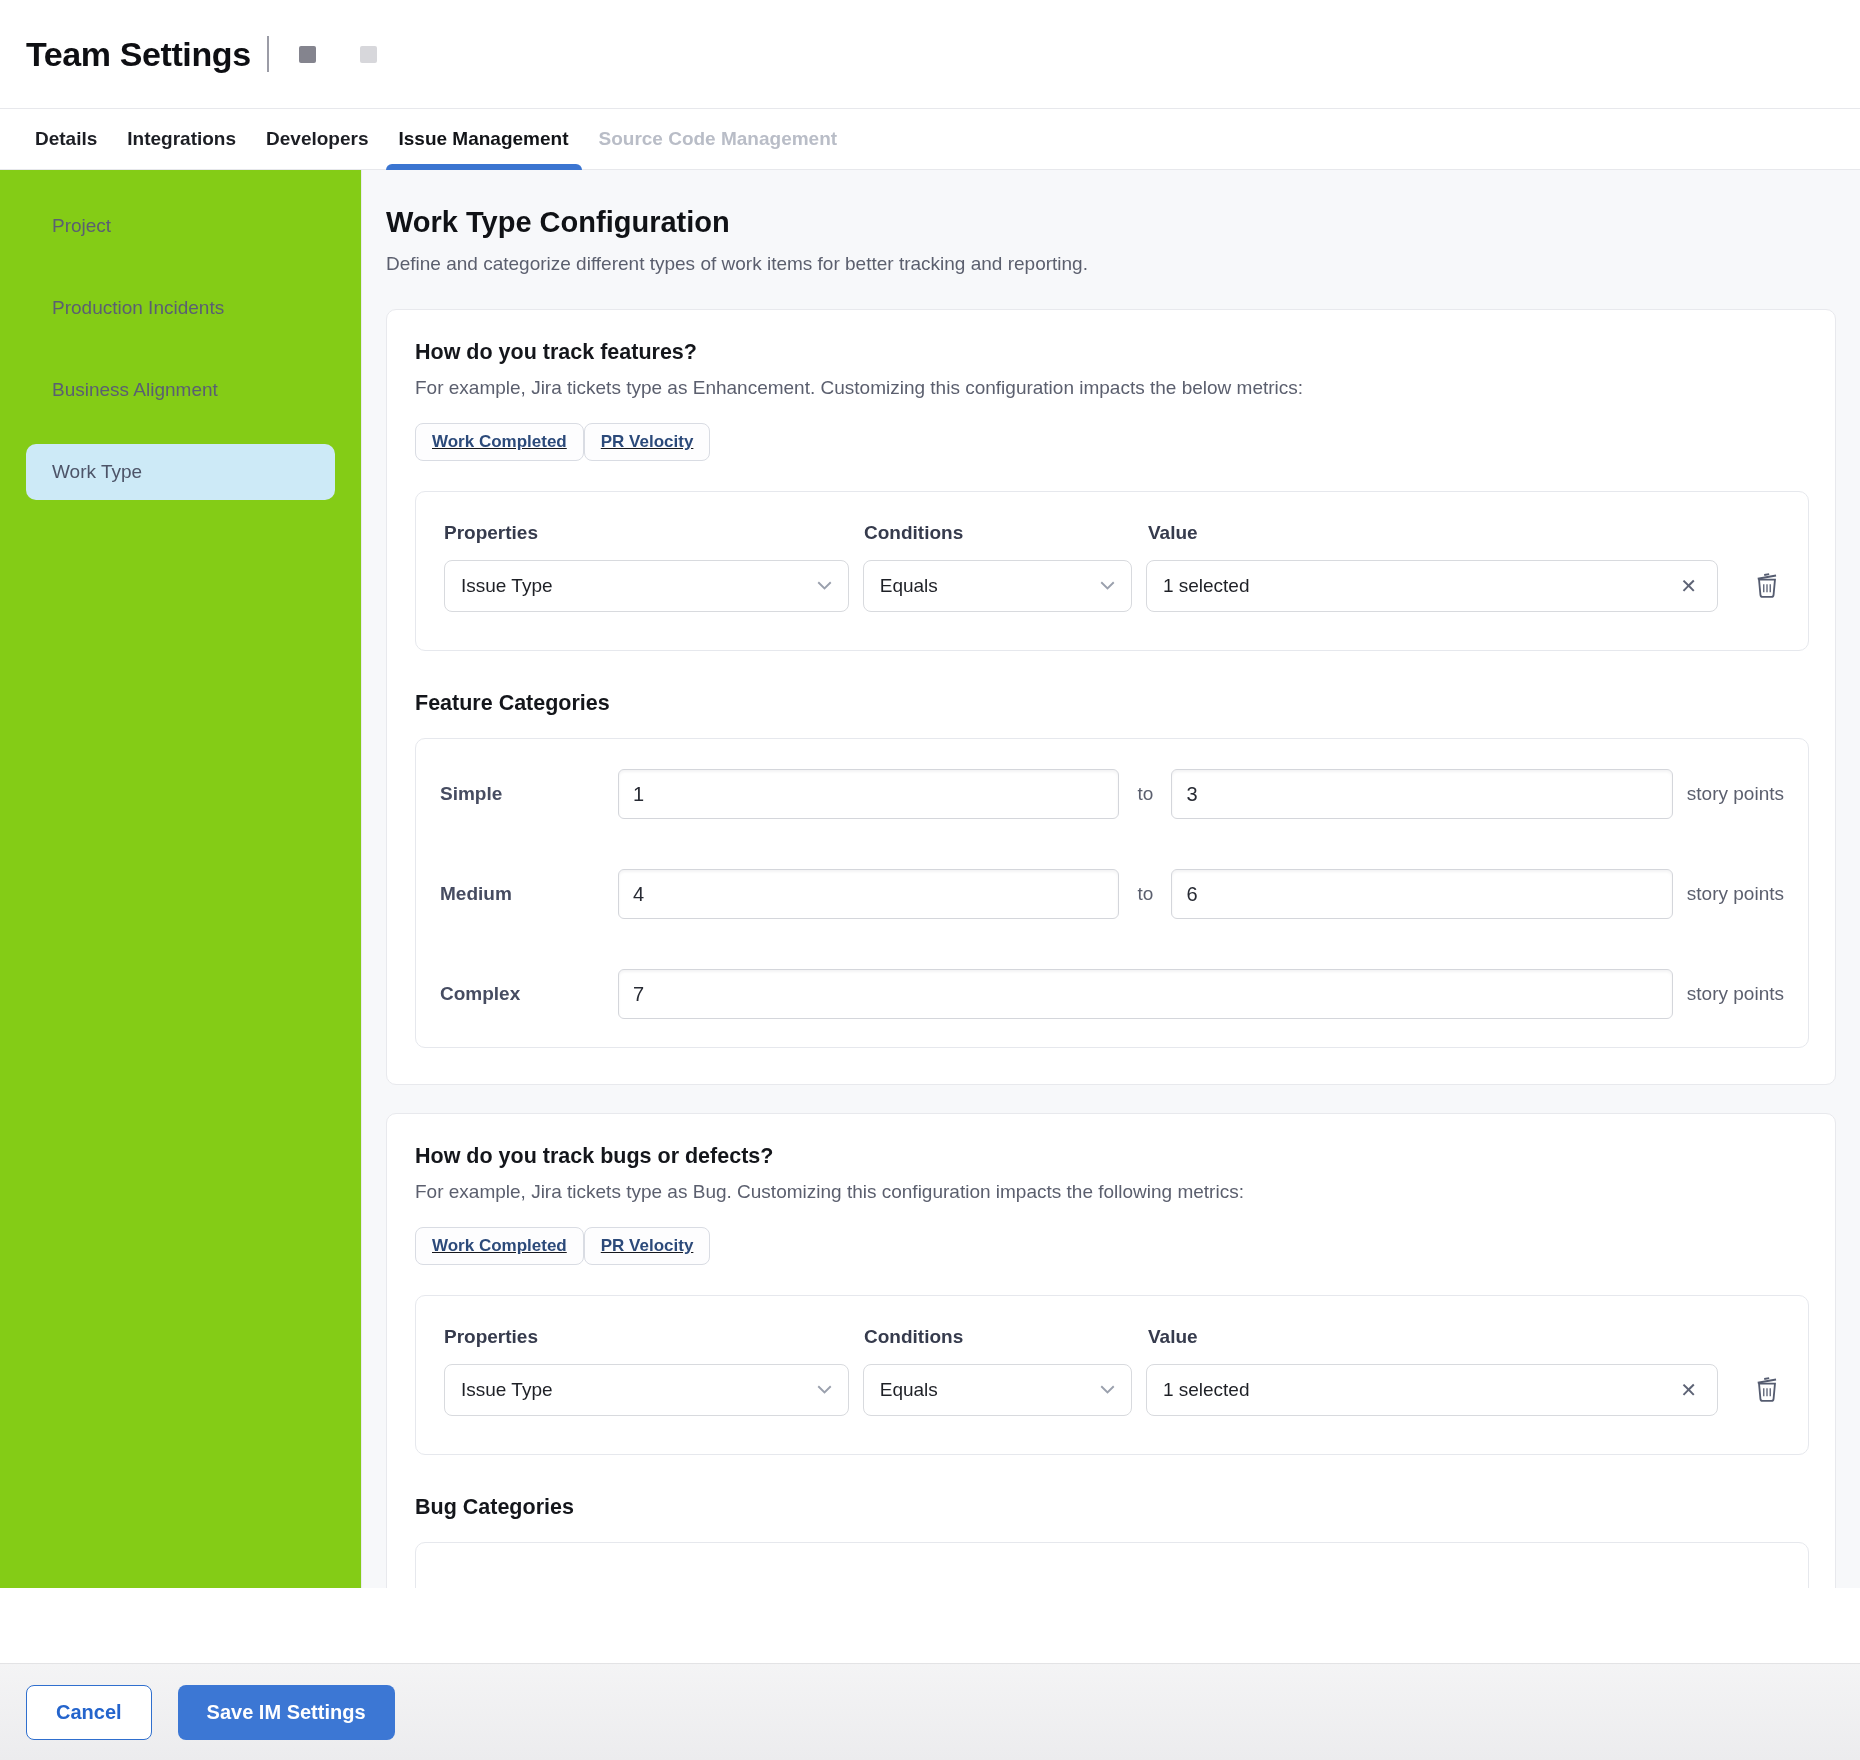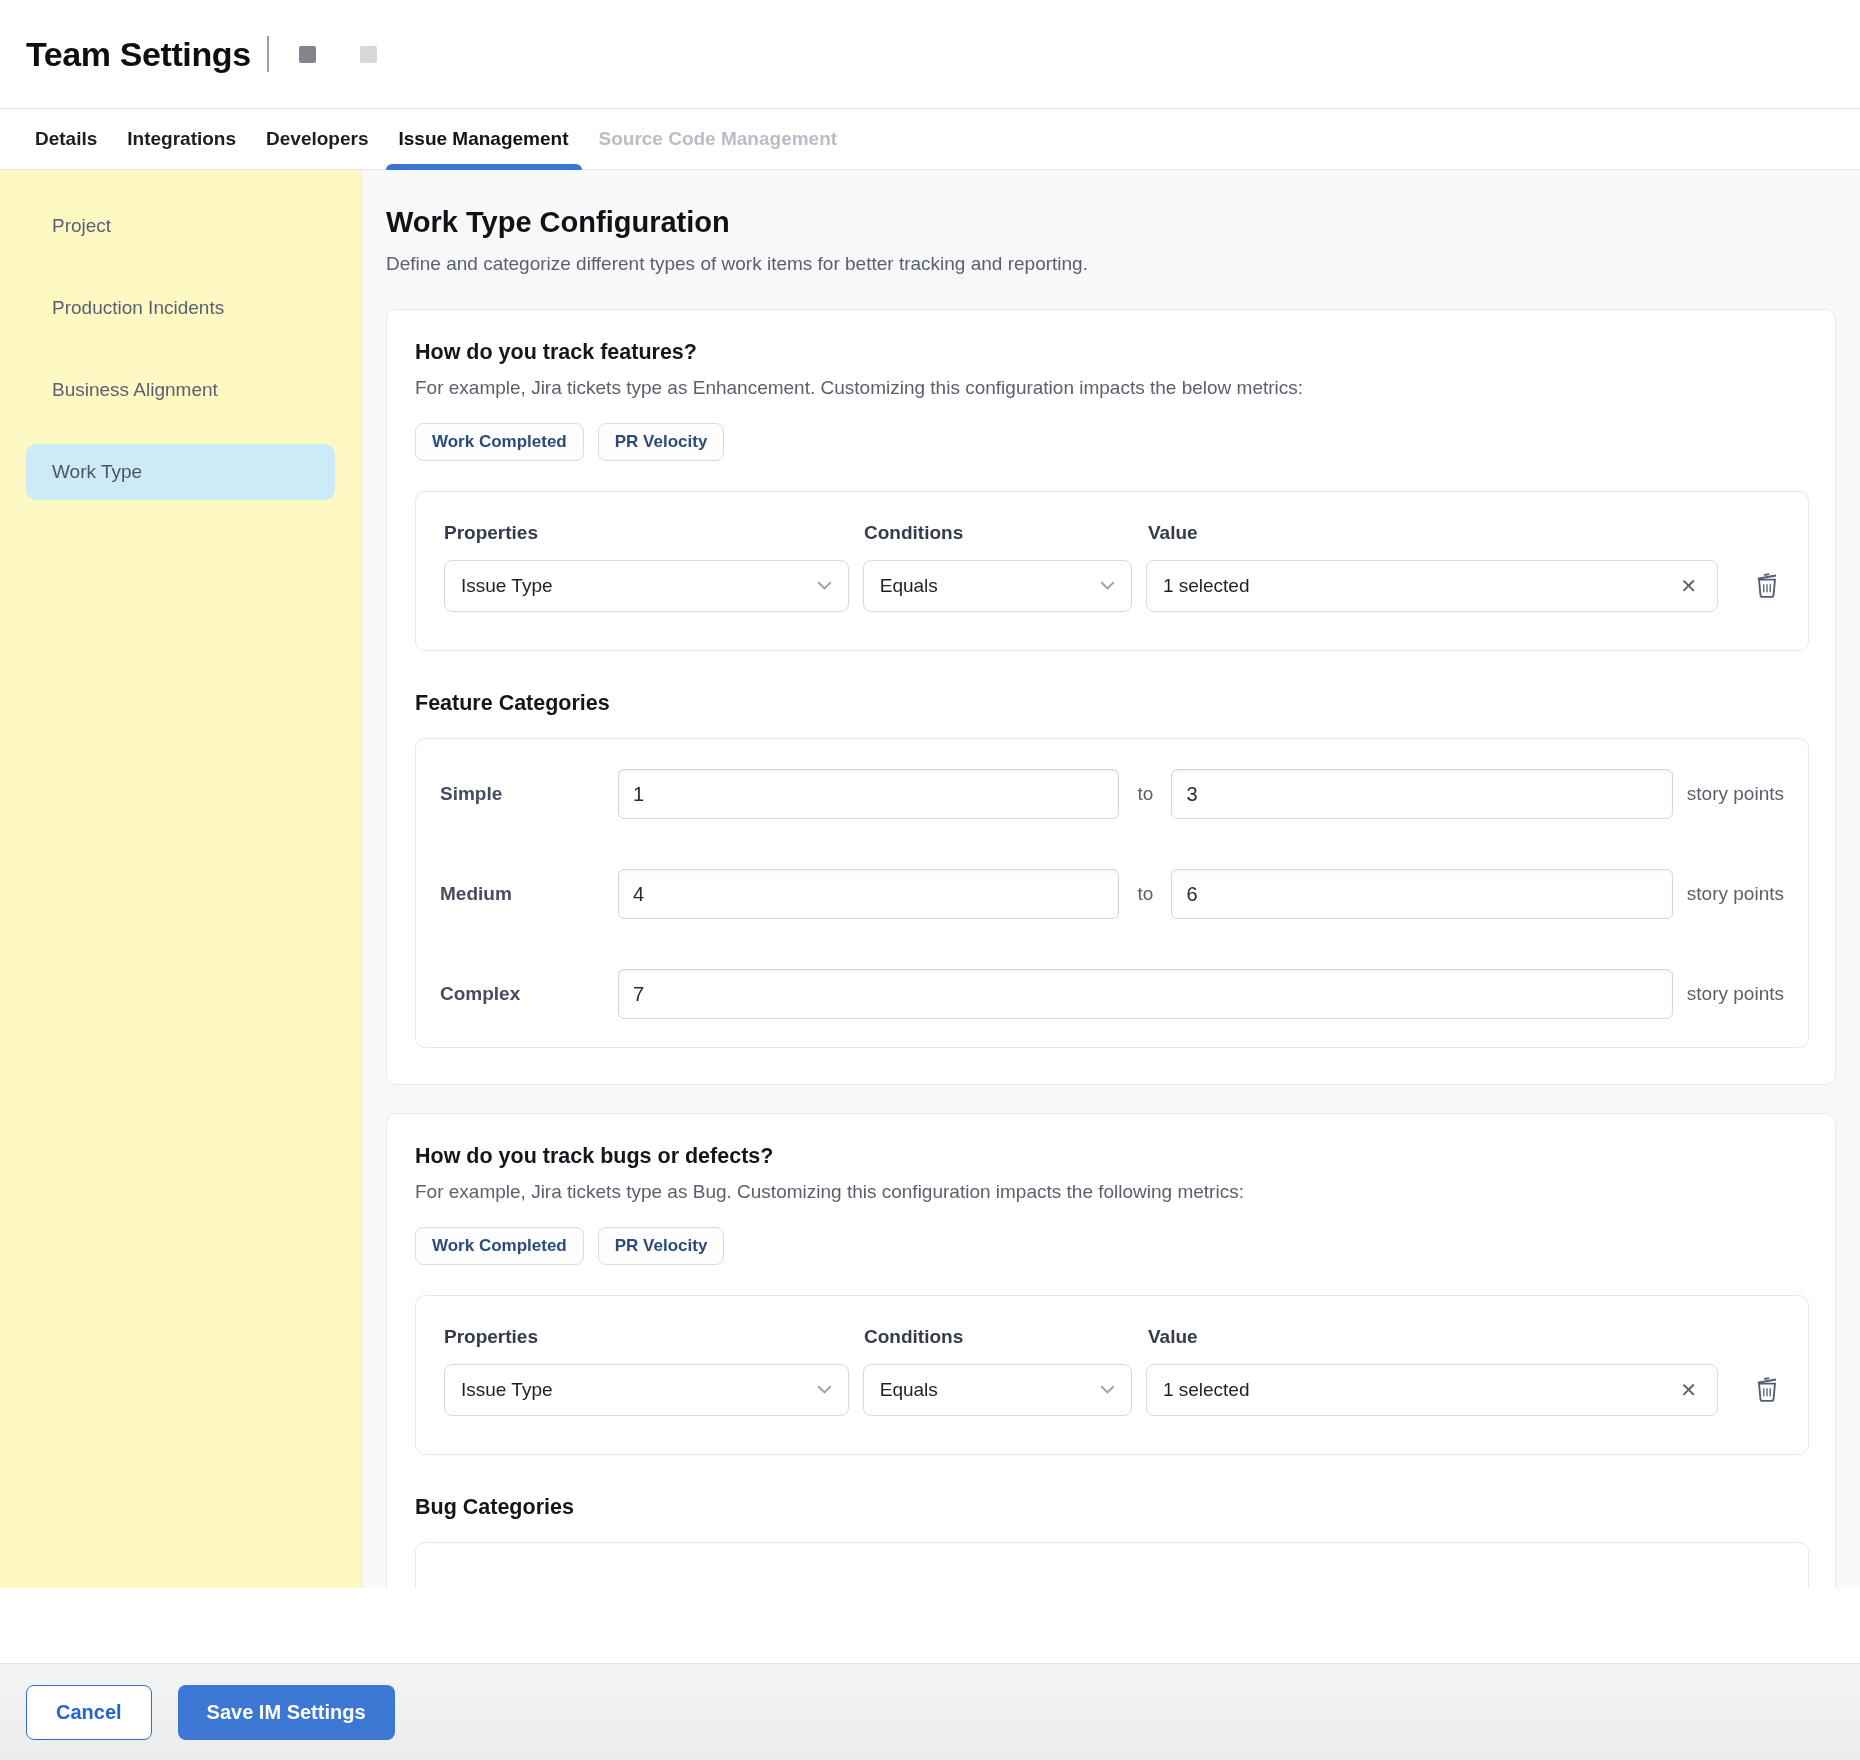--- a/index.html
+++ b/index.html
@@ -25,36 +25,36 @@
             display:flex; align-items:stretch; padding:0 35px; gap:30px; }
   .tab { display:flex; align-items:center; font-size:19px; font-weight:600; color:#1c1e24; position:relative; cursor:pointer; }
   .tab.active { font-weight:700; color:#121418; }
   .tab.active::after { content:""; position:absolute; left:-13px; right:-13px; bottom:-1px; height:6px;
                        background:#3b75d1; border-radius:6px 6px 0 0; }
   .tab.disabled { color:#b9bdc7; font-weight:600; cursor:default; }
 
   
   .content { display:flex; height:1418px; overflow:hidden; flex:none; }
 
-  .sidebar { width:362px; flex:none; background:#fef9c3; border-right:1px solid #e9eaef; padding:28px 26px 0; }
+  .sidebar { width:362px; flex:none; background:#84cc16; border-right:1px solid #e9eaef; padding:28px 26px 0; }
   .side-item { height:56px; display:flex; align-items:center; padding:0 26px; border-radius:10px;
                margin-bottom:26px; color:#5a5f72; font-size:19px; cursor:pointer; }
   .side-item.active { background:#cdeaf7; color:#4d5468;text-align:center; }
 
   .main { flex:1; background:#f7f8fa; padding:36px 24px 0 24px; overflow:hidden; }
   .page-title { font-size:29px; font-weight:700; margin:0 0 14px; color:#101216; }
   .page-sub { font-size:19px; color:#5b5f6e; margin:0 0 34px; }
 
   .card { background:#fff; border:1px solid #e8e9ed; border-radius:10px; padding:30px 26px 36px 28px; }
   .card + .card { margin-top:28px; }
 
   .sec-title { font-size:21.5px; font-weight:700; margin:0 0 12px; color:#14161b; }
   .sec-desc { font-size:19px; color:#5b5f6e; margin:0 0 24px; }
 
-  .badges { display:flex; gap:14px; margin-bottom:30px; }
+  .badges { display:flex; margin-bottom:30px;text-decoration:underline; }
   .badge { border:1px solid #d9dce3; background:#fdfdfe; border-radius:8px; padding:8px 16px;
            font-size:17px; font-weight:600; color:#2c4a7a; }
 
   .rule-panel { border:1px solid #e6e8ed; border-radius:10px; padding:30px 28px 38px; }
   .rule-headers { display:flex; font-size:19px; font-weight:700; color:#363b4d; margin-bottom:16px; }
   .col-prop  { width:406px; margin-right:14px; }
   .col-cond  { width:270px; margin-right:14px; }
   .col-value { width:574px; }
   .rule-controls { display:flex; align-items:center; }
   .select, .value-box { height:52px; border:1px solid #d8dade; border-radius:8px; background:#fff;

